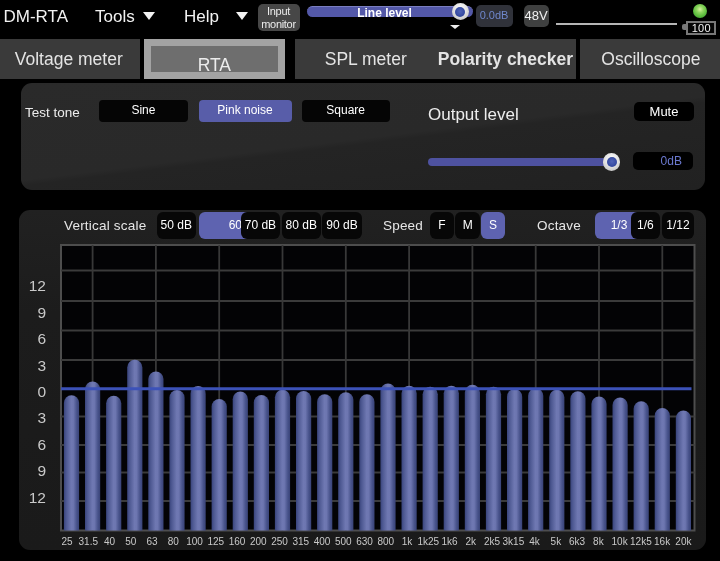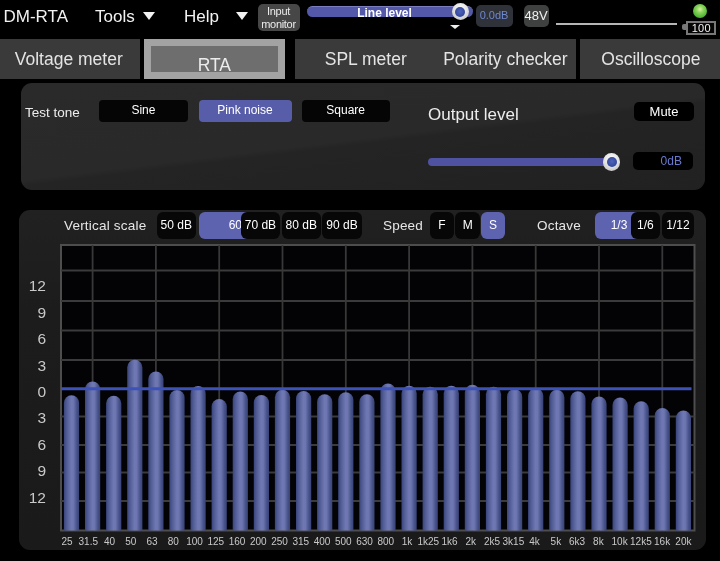--- a/index.html
+++ b/index.html
@@ -58,21 +58,21 @@
   <div id="dbbox">0.0dB</div>
   <div id="v48">48V</div>
   <div id="logoline"></div>
   <div id="led"></div>
   <div id="batt">100</div>
   <div id="battnub"></div>
 </div>
 <div class="tab" style="left:-2.0px;">Voltage meter</div>
 <div class="tab active" style="left:143.6px;">RTA</div>
 <div class="tab" style="left:283px;margin-left:12px;">SPL meter</div>
-<div class="tab" style="left:434.7px;">Polarity checker</div>
+<div class="tab" style="left:434.7px;font-weight:bold;">Polarity checker</div>
 <div class="tab" style="left:580.2px;">Oscilloscope</div>
 <div id="testpanel"></div>
 <div class="lbl abs" style="left:25px; top:105px; font-size:13.5px; color:#ececec;">Test tone</div>
 <div class="tbtn" style="left:98.6px; width:89.6px;">Sine</div>
 <div class="tbtn sel" style="left:198.5px; width:93px;">Pink noise</div>
 <div class="tbtn" style="left:301.8px; width:87.8px;">Square</div>
 <div class="lbl abs" style="left:428px; top:105px; font-size:17px; color:#ececec;">Output level</div>
 <div id="mute">Mute</div>
 <div id="outbar"></div>
 <div class="knob" style="left:602.9px; top:153.2px; width:17.6px; height:17.6px;">

